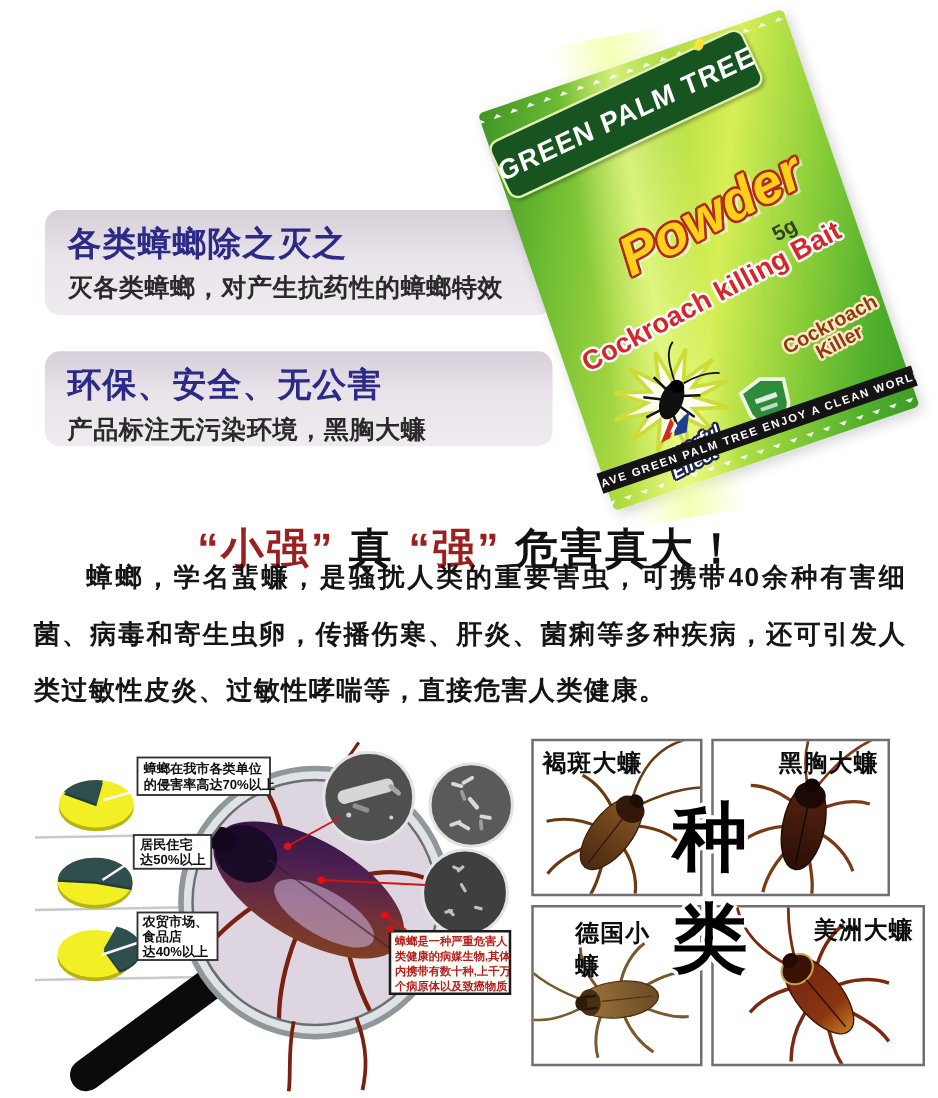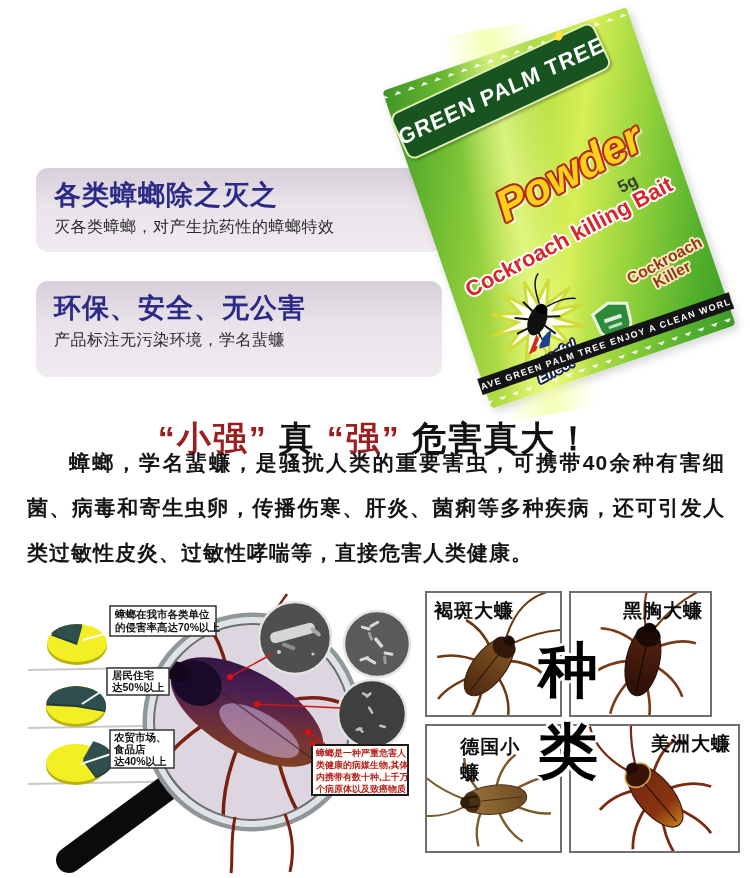--- a/index.html
+++ b/index.html
@@ -3,23 +3,23 @@
 <meta charset="utf-8">
 <style>
   html,body{margin:0;padding:0;background:#fff;}
   body{font-family:"Liberation Sans", sans-serif;}
   .stage{position:relative;width:750px;height:878px;margin:0 auto;background:#fff;overflow:hidden;}
 
   
   .feature-box{position:absolute;left:20px;width:406px;border-radius:12px;
     background:linear-gradient(#d7cfd9 0%, #e9e3ea 45%, #f0ebf1 100%);margin-left:16px;}
   .fb1{top:168px;height:84px;}
-  .fb2{top:281px;height:96px;}
+  .fb2{top:281px;height:76px;}
   .feature-box h2{margin:9px 0 0 18px;font-size:27px;font-weight:bold;color:#2b2b87;letter-spacing:1px;}
-  .feature-box p{margin:4px 0 0 18px;font-size:16px;font-weight:normal;color:#2a2a2a;letter-spacing:0.5px;}
+  .feature-box p{margin:4px 0 0 18px;font-size:20px;font-weight:bold;color:#2a2a2a;letter-spacing:0.5px;}
 
   
   .package{position:absolute;left:430px;top:40px;width:258px;height:336px;z-index:3;
     transform:rotate(-19deg);border-radius:4px;
     background:linear-gradient(115deg,#3e9427 0%,#6fbd33 18%,#b9e047 42%,#d6ef55 54%,#8ecf3a 72%,#52b02c 88%,#3d9b26 100%);
     box-shadow:2px 4px 10px rgba(0,0,0,.18);}
   .pkg-serr{position:absolute;left:0;right:0;height:9px;
     background:linear-gradient(-45deg,#fff 6px,transparent 0),linear-gradient(45deg,#fff 6px,transparent 0);
     background-size:14px 14px;background-repeat:repeat-x;}
   .pkg-serr.top{top:-1px;}
@@ -95,21 +95,21 @@
 <body>
 
 <div class="stage">
 
   <section class="feature-box fb1">
     <h2>各类蟑螂除之灭之</h2>
     <p>灭各类蟑螂，对产生抗药性的蟑螂特效</p>
   </section>
   <section class="feature-box fb2">
     <h2>环保、安全、无公害</h2>
-    <p>产品标注无污染环境，学名蜚蠊</p>
+    <p>产品标注无污染环境，黑胸大蠊</p>
   </section>
 
   <div class="package">
     <div class="pkg-band"></div>
     <div class="pkg-serr top"></div>
     <div class="pkg-serr bottom"></div>
     <div class="brand-banner">
       <span>GREEN PALM TREE</span>
     </div>
     <div class="powder">Powder</div>

